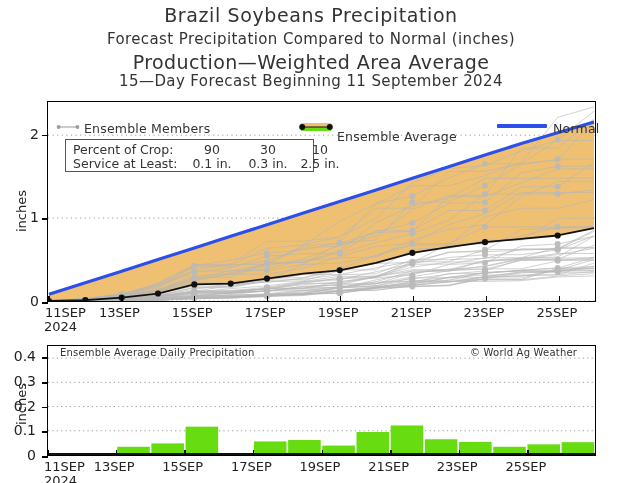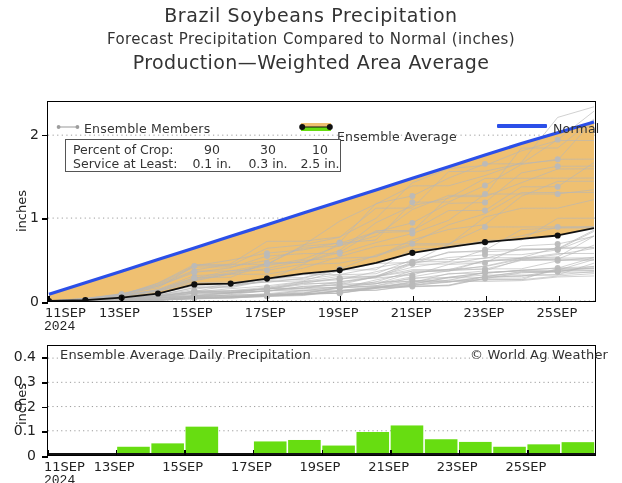--- a/index.html
+++ b/index.html
@@ -19,54 +19,55 @@
 
   .svgfull{position:absolute;left:0;top:0;width:100%;height:100%;display:block;}
 
   .ylab{position:absolute;font-size:13px;color:#222;
         transform:rotate(-90deg);transform-origin:left top;white-space:nowrap;}
   #ylab1{left:14px;top:232px;}
   #ylab2{left:14px;top:425px;}
 
   .ytick{position:absolute;font-size:14px;color:#222;text-align:right;width:34px;}
   .xtick{position:absolute;font-size:13px;color:#222;white-space:nowrap;}
-  .yr{position:absolute;font-size:13px;color:#222;font-family:Liberation Mono, monospace;}
+  .yr{position:absolute;font-size:13px;color:#222;}
 
   .legtxt{position:absolute;font-size:12.5px;color:#333;white-space:nowrap;letter-spacing:.2px;}
   #legHead{left:60px;top:106px;}
   #legEM{left:84px;top:121px;}
   #legEA{left:337px;top:121px;margin-top:8px;}
   #legNM{left:553px;top:121px;}
 
   .legmark{position:absolute;}
   #mkEM{left:56px;top:125px;width:24px;height:4px;}
   #mkEA{left:299px;top:122px;width:34px;height:10px;}
   #mkNM{left:497px;top:124px;width:50px;height:4px;background:#2b4fe8;border-radius:1px;}
 
-  #cropbox{position:absolute;left:65px;top:139px;width:276px;height:33px;
+  #cropbox{position:absolute;left:65px;top:139px;width:249px;height:33px;
            border:1.2px solid #555;background:#fff;box-sizing:border-box;}
   #cropbox .row{position:absolute;left:0;width:100%;font-size:12.5px;color:#333;white-space:nowrap;}
   #cropbox .r1{top:2px;} #cropbox .r2{top:16px;}
   #cropbox .lbl{position:absolute;left:7px;}
   #cropbox .c1{position:absolute;left:124px;width:44px;text-align:center;}
   #cropbox .c2{position:absolute;left:180px;width:44px;text-align:center;}
   #cropbox .c3{position:absolute;left:232px;width:44px;text-align:center;}
 
-  .ptitle{position:absolute;font-size:13px;color:#333;white-space:nowrap;letter-spacing:.2px;}
+  .ptitle{position:absolute;font-size:10px;color:#333;white-space:nowrap;letter-spacing:.2px;}
   #bpTitle{left:60px;top:347px;}
   #bpCopy{left:470px;top:347px;}
 </style>
 </head>
 <body>
 
 <div id="stage">
 
   <div class="ttl ttl1">Brazil Soybeans Precipitation</div>
   <div class="ttl ttl2">Forecast Precipitation Compared to Normal (inches)</div>
   <div class="ttl ttl3">Production—Weighted Area Average</div>
+  <div class="ttl ttl4">15—Day Forecast Beginning 11 September 2024</div>
 
   <div class="panel" id="p1">
     <svg class="svgfull" id="svg1" viewBox="0 0 549 201" preserveAspectRatio="none">
         <line x1="0" y1="117.25" x2="549" y2="117.25" stroke="#9a9a9a" stroke-width="1" stroke-dasharray="1.2 3.4"></line>
         <line x1="0" y1="33.5" x2="549" y2="33.5" stroke="#9a9a9a" stroke-width="1" stroke-dasharray="1.2 3.4"></line>
         <line x1="0" y1="201" x2="549" y2="201" stroke="#9a9a9a" stroke-width="1" stroke-dasharray="1.2 3.4"></line>
         <path d="M 1 194.3 L 37.46666666666667 182.575 L 73.93333333333334 170.85 L 110.4 159.125 L 146.86666666666667 147.4 L 183.33333333333331 135.675 L 219.8 123.94999999999999 L 256.26666666666665 112.225 L 292.73333333333335 100.5 L 329.2 88.77499999999999 L 365.66666666666663 77.05 L 402.1333333333333 65.32499999999999 L 438.6 53.599999999999994 L 475.06666666666666 41.875 L 511.53333333333336 30.98750000000001 L 548 20.099999999999966 L 548 127.3 L 511.53333333333336 134.83749999999998 L 475.06666666666666 138.1875 L 438.6 141.5375 L 402.1333333333333 146.5625 L 365.66666666666663 152.425 L 329.2 162.475 L 292.73333333333335 170.0125 L 256.26666666666665 173.3625 L 219.8 178.3875 L 183.33333333333331 183.4125 L 146.86666666666667 184.25 L 110.4 193.4625 L 73.93333333333334 197.65 L 37.46666666666667 200.1625 L 1 201 Z" fill="#efc071" stroke="none"></path>
         <g>
           <path d="M 1 201 L 37.46666666666667 200.91426964022767 L 73.93333333333334 200.76788378247318 L 110.4 199.4116374873149 L 146.86666666666667 197.35513308065933 L 183.33333333333331 196.87061654853366 L 219.8 195.55850934982473 L 256.26666666666665 193.34756165069905 L 292.73333333333335 188.02467293340248 L 329.2 185.55739369831178 L 365.66666666666663 180.23644066886988 L 402.1333333333333 180.18442278436768 L 438.6 172.0291088967989 L 475.06666666666666 170.83000679944075 L 511.53333333333336 170.7819206315464 L 548 170.2342022008386" fill="none" stroke="#b6b6b6" stroke-width="0.75" stroke-opacity="0.85"></path>
           <path d="M 1 201 L 37.46666666666667 200.37816236297198 L 73.93333333333334 198.00718621407955 L 110.4 195.55940742749962 L 146.86666666666667 189.24394193231373 L 183.33333333333331 183.57634184312047 L 219.8 182.0408744643418 L 256.26666666666665 178.02863195745277 L 292.73333333333335 169.55839891689666 L 329.2 169.53002004351845 L 365.66666666666663 148.35950818244825 L 402.1333333333333 147.77198212060944 L 438.6 139.6326670319471 L 475.06666666666666 139.57336072992337 L 511.53333333333336 117.41852855142939 L 548 117.34799875074309" fill="none" stroke="#b6b6b6" stroke-width="0.75" stroke-opacity="0.85"></path>

